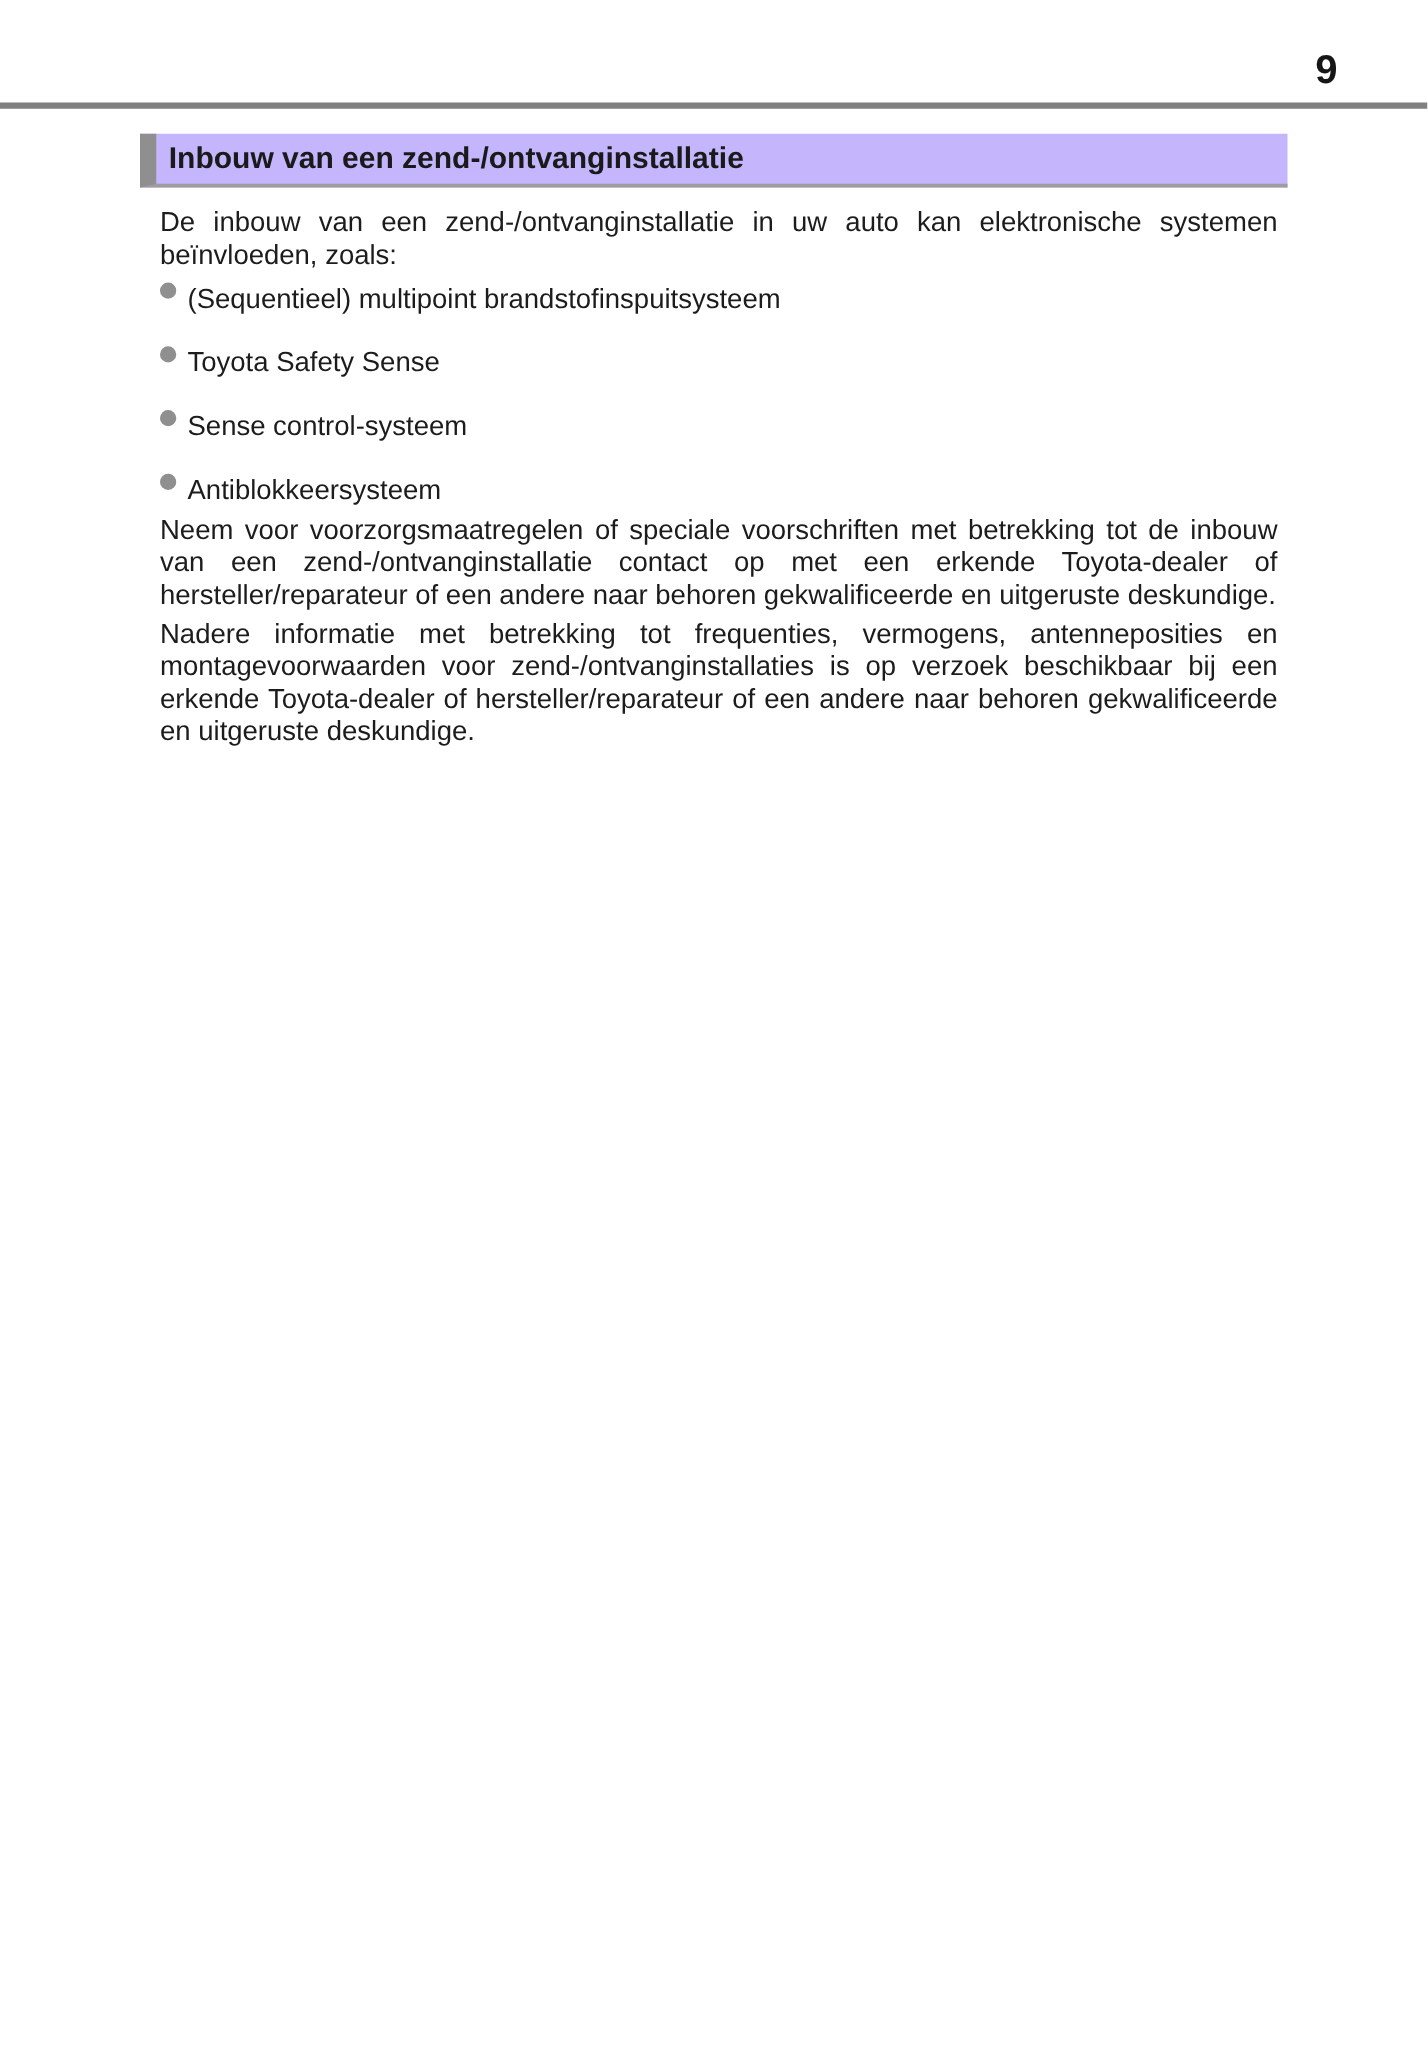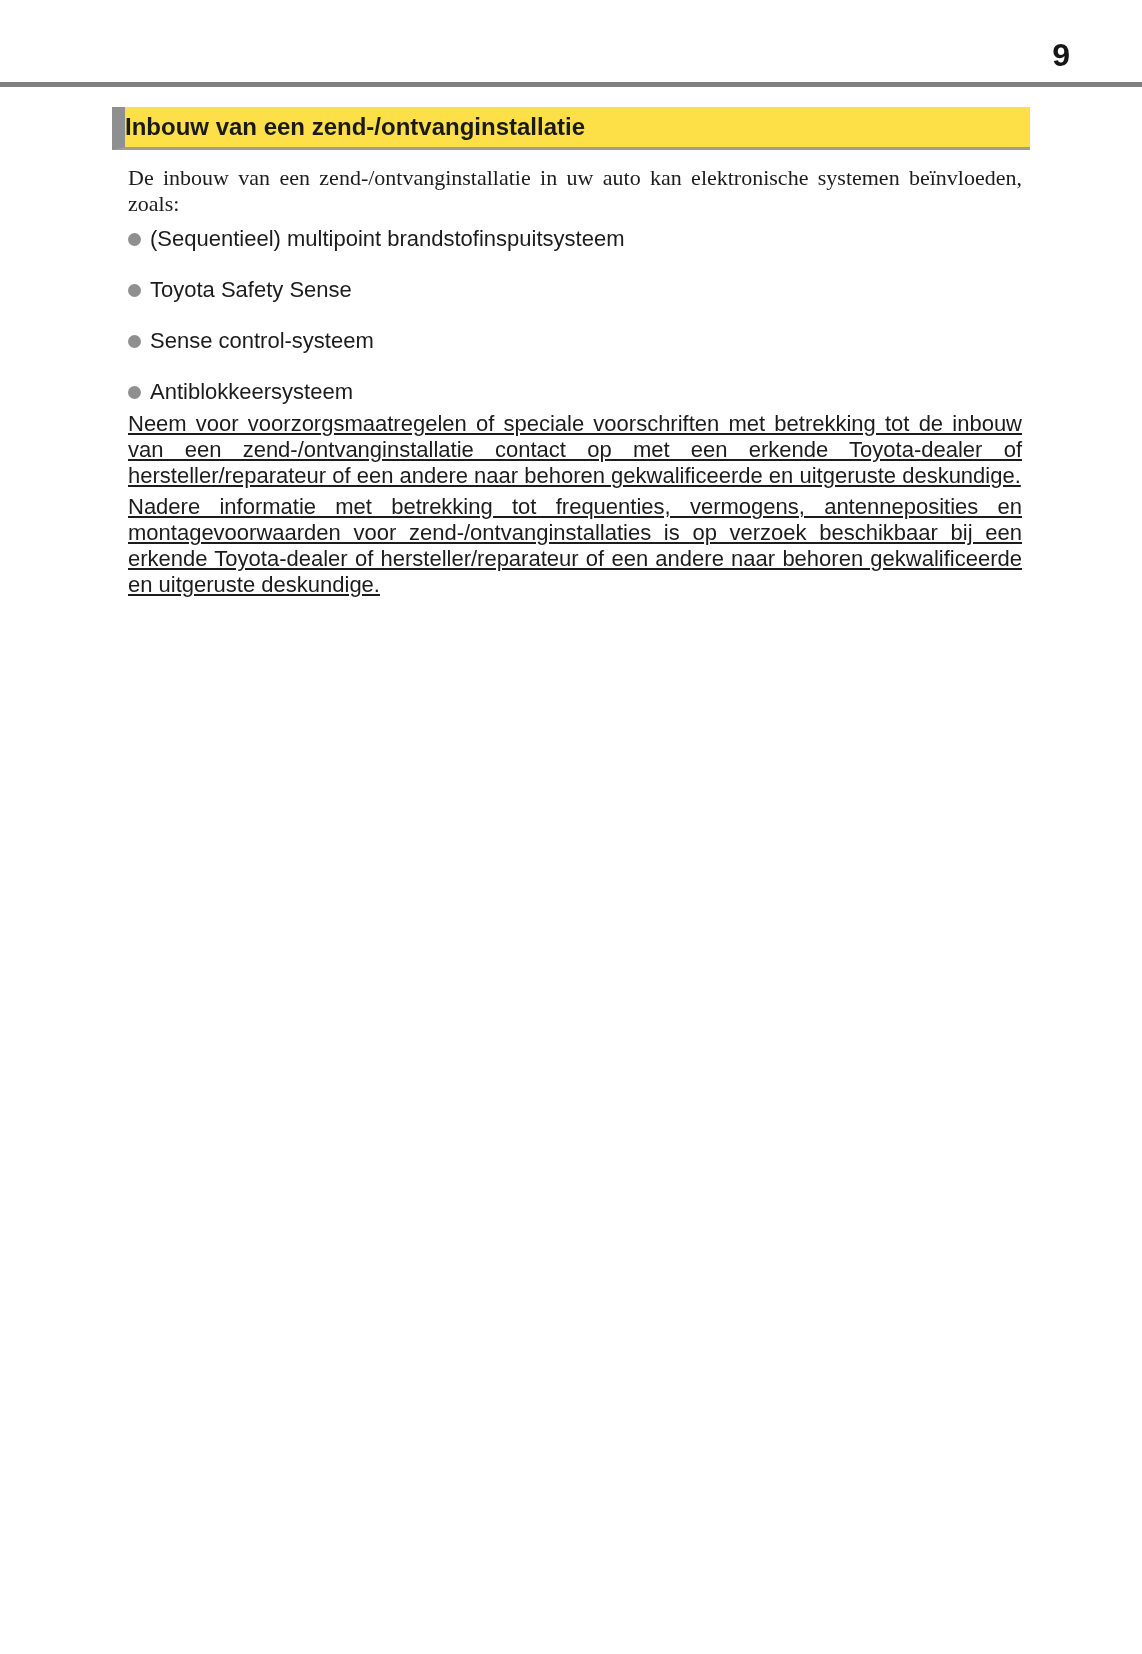--- a/index.html
+++ b/index.html
@@ -36,65 +36,64 @@
   }
   .content {
     position: absolute;
     top: 107px;
     left: 112px;
     width: 918px;
   }
   .section-header {
     width: 918px;
     height: 43px;
-    background: #fde047;
+    background: #c4b5fd;
     border-left: 13px solid #8f8f8f;
     border-bottom: 3px solid #9d9d9d;
     display: flex;
     align-items: center;
+    padding-left: 10px;
   }
   .section-title {
     font-size: 24px;
     font-weight: bold;
     color: #1a1a1a;
     white-space: nowrap;
   }
   .body-text {
     margin-left: 16px;
     width: 894px;
     font-size: 22px;
     line-height: 26px;
   }
   .intro {
     margin-top: 15px;
     text-align: justify;
-    font-family: Liberation Serif, serif;
   }
   ul.system-list {
     list-style: none;
     margin-top: 9px;
   }
   ul.system-list li {
     display: flex;
-    align-items: center;
+    align-items: flex-start;
   }
   ul.system-list li + li {
     margin-top: 25px;
   }
   .bullet-dot {
     flex: none;
     width: 13px;
     height: 13px;
     border-radius: 50%;
     background: #8f8f8f;
     margin-right: 9px;
   }
   .para {
     text-align: justify;
-    text-decoration: underline;
   }
   .para-1 { margin-top: 6px; }
   .para-2 { margin-top: 5px; }
 </style>
 </head>
 <body>
 
 <div class="page">
 
   <div class="page-number">9</div>

